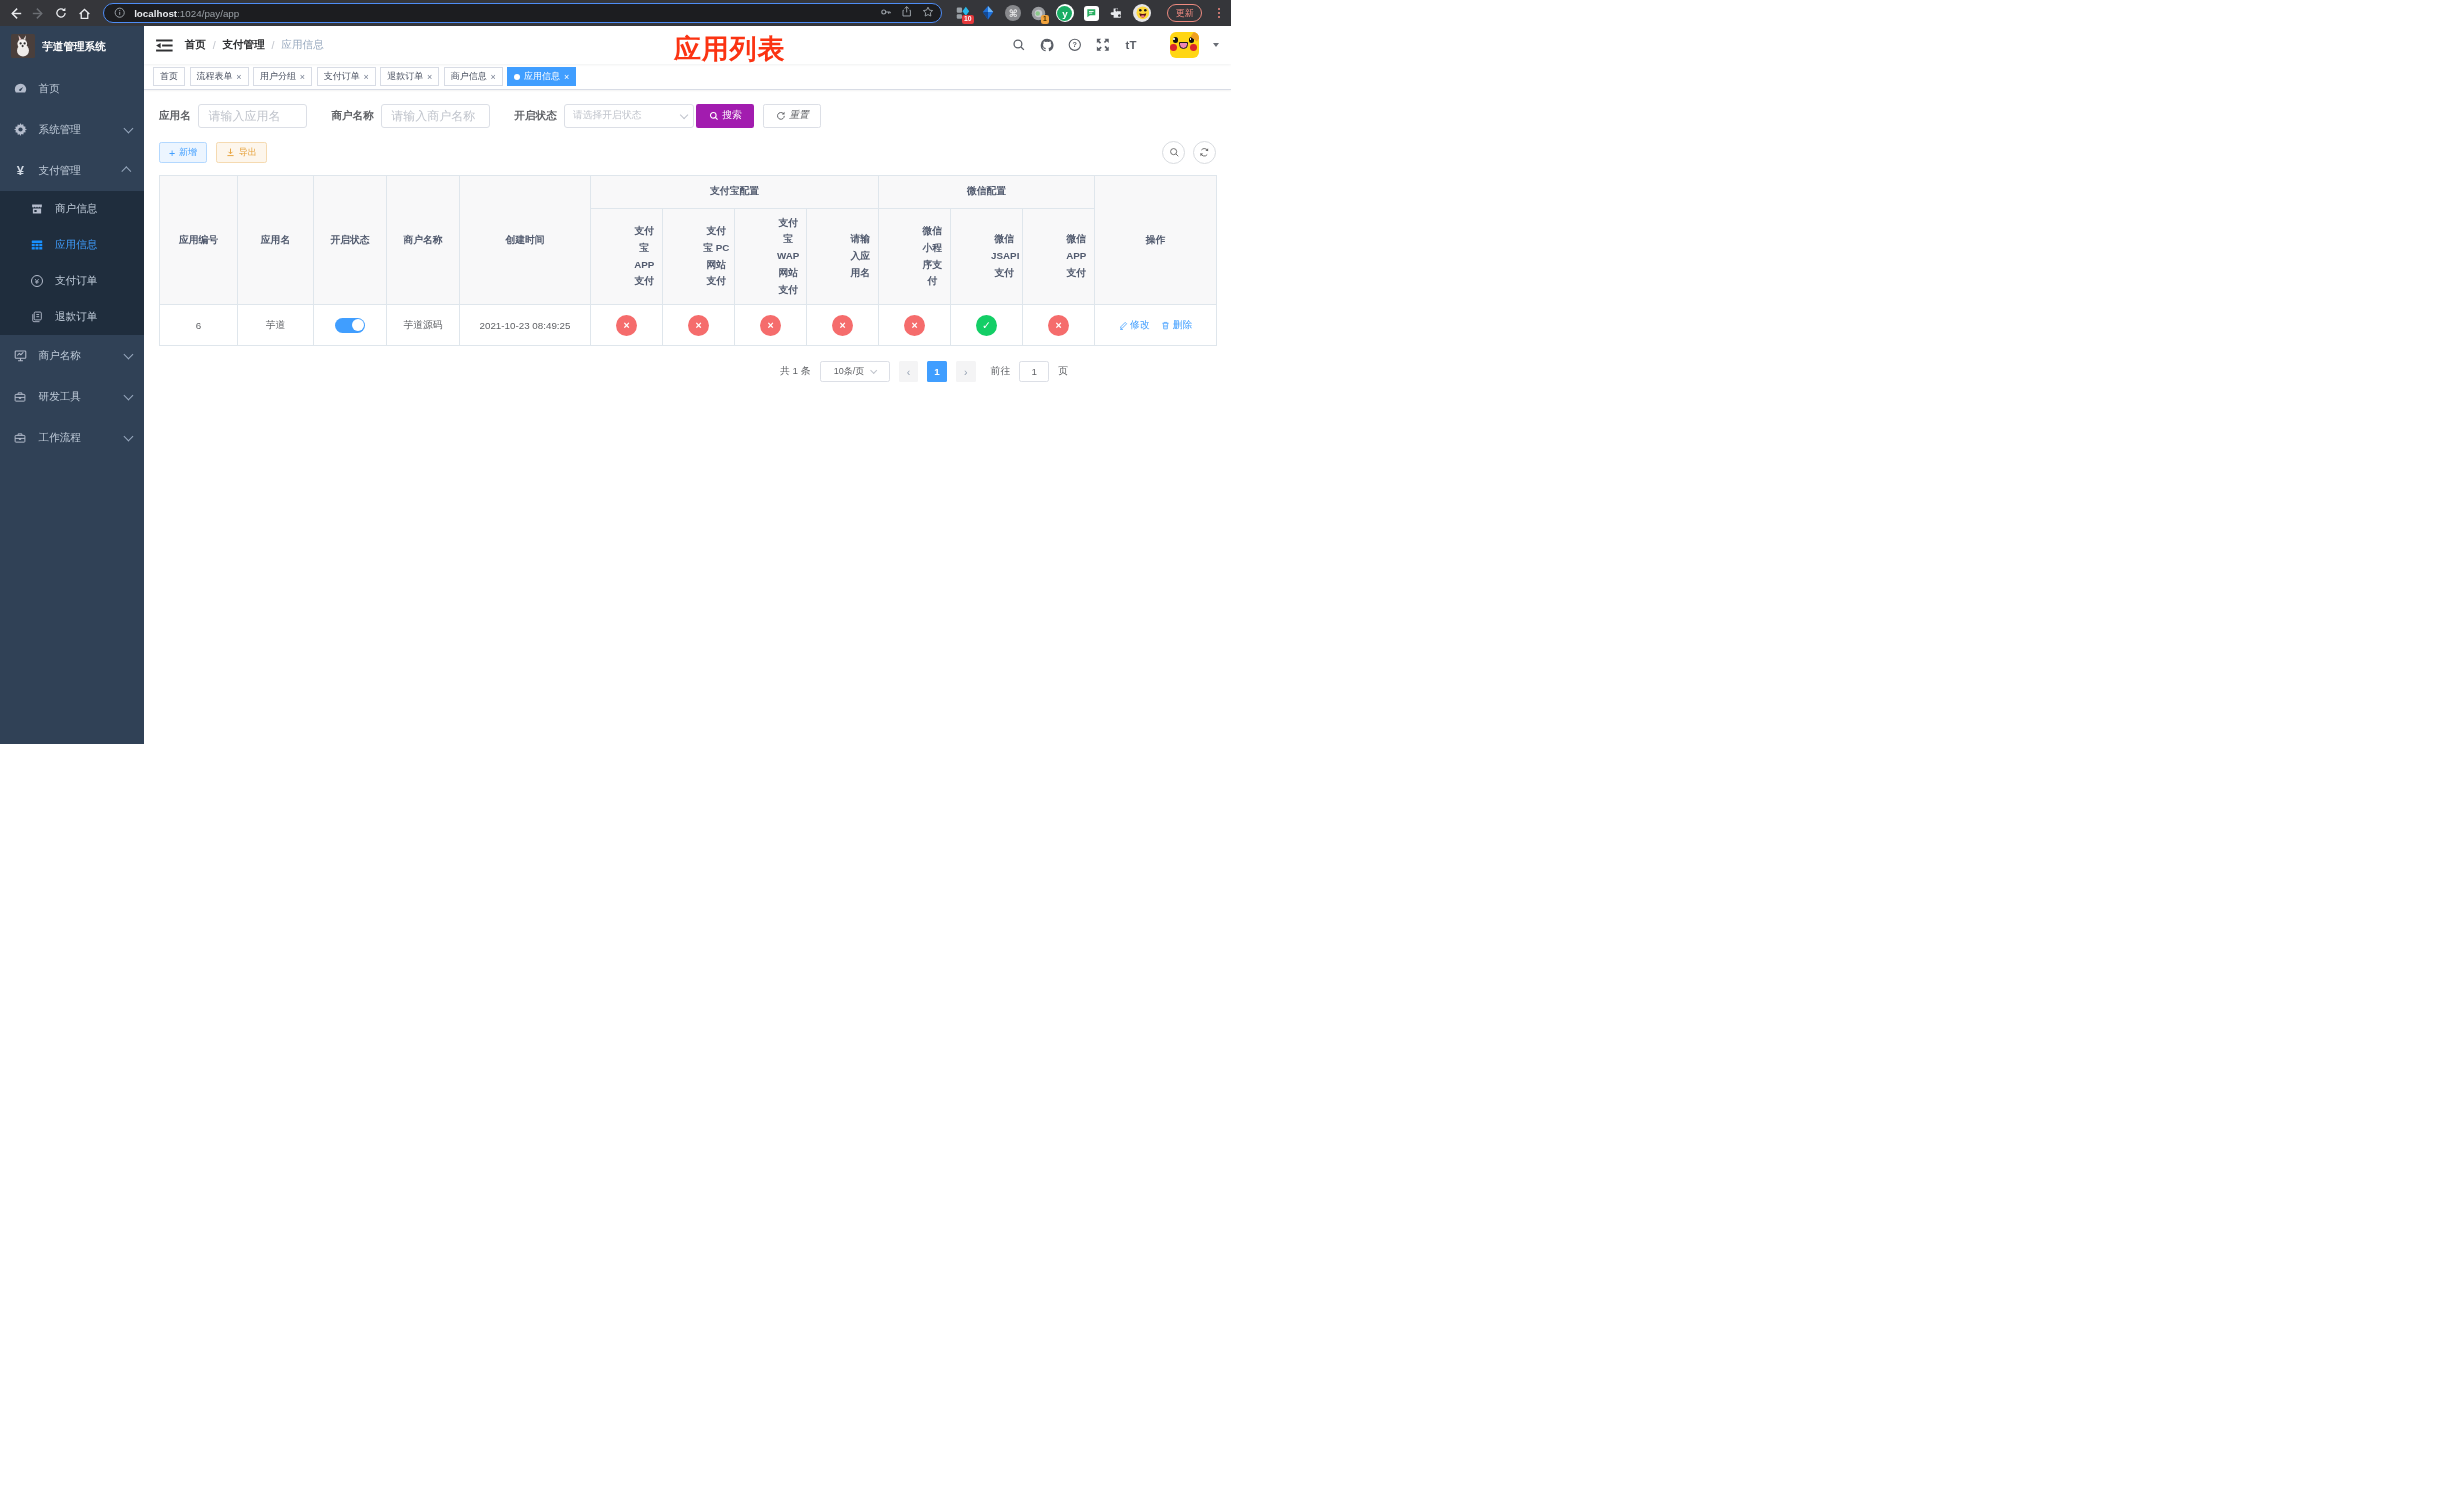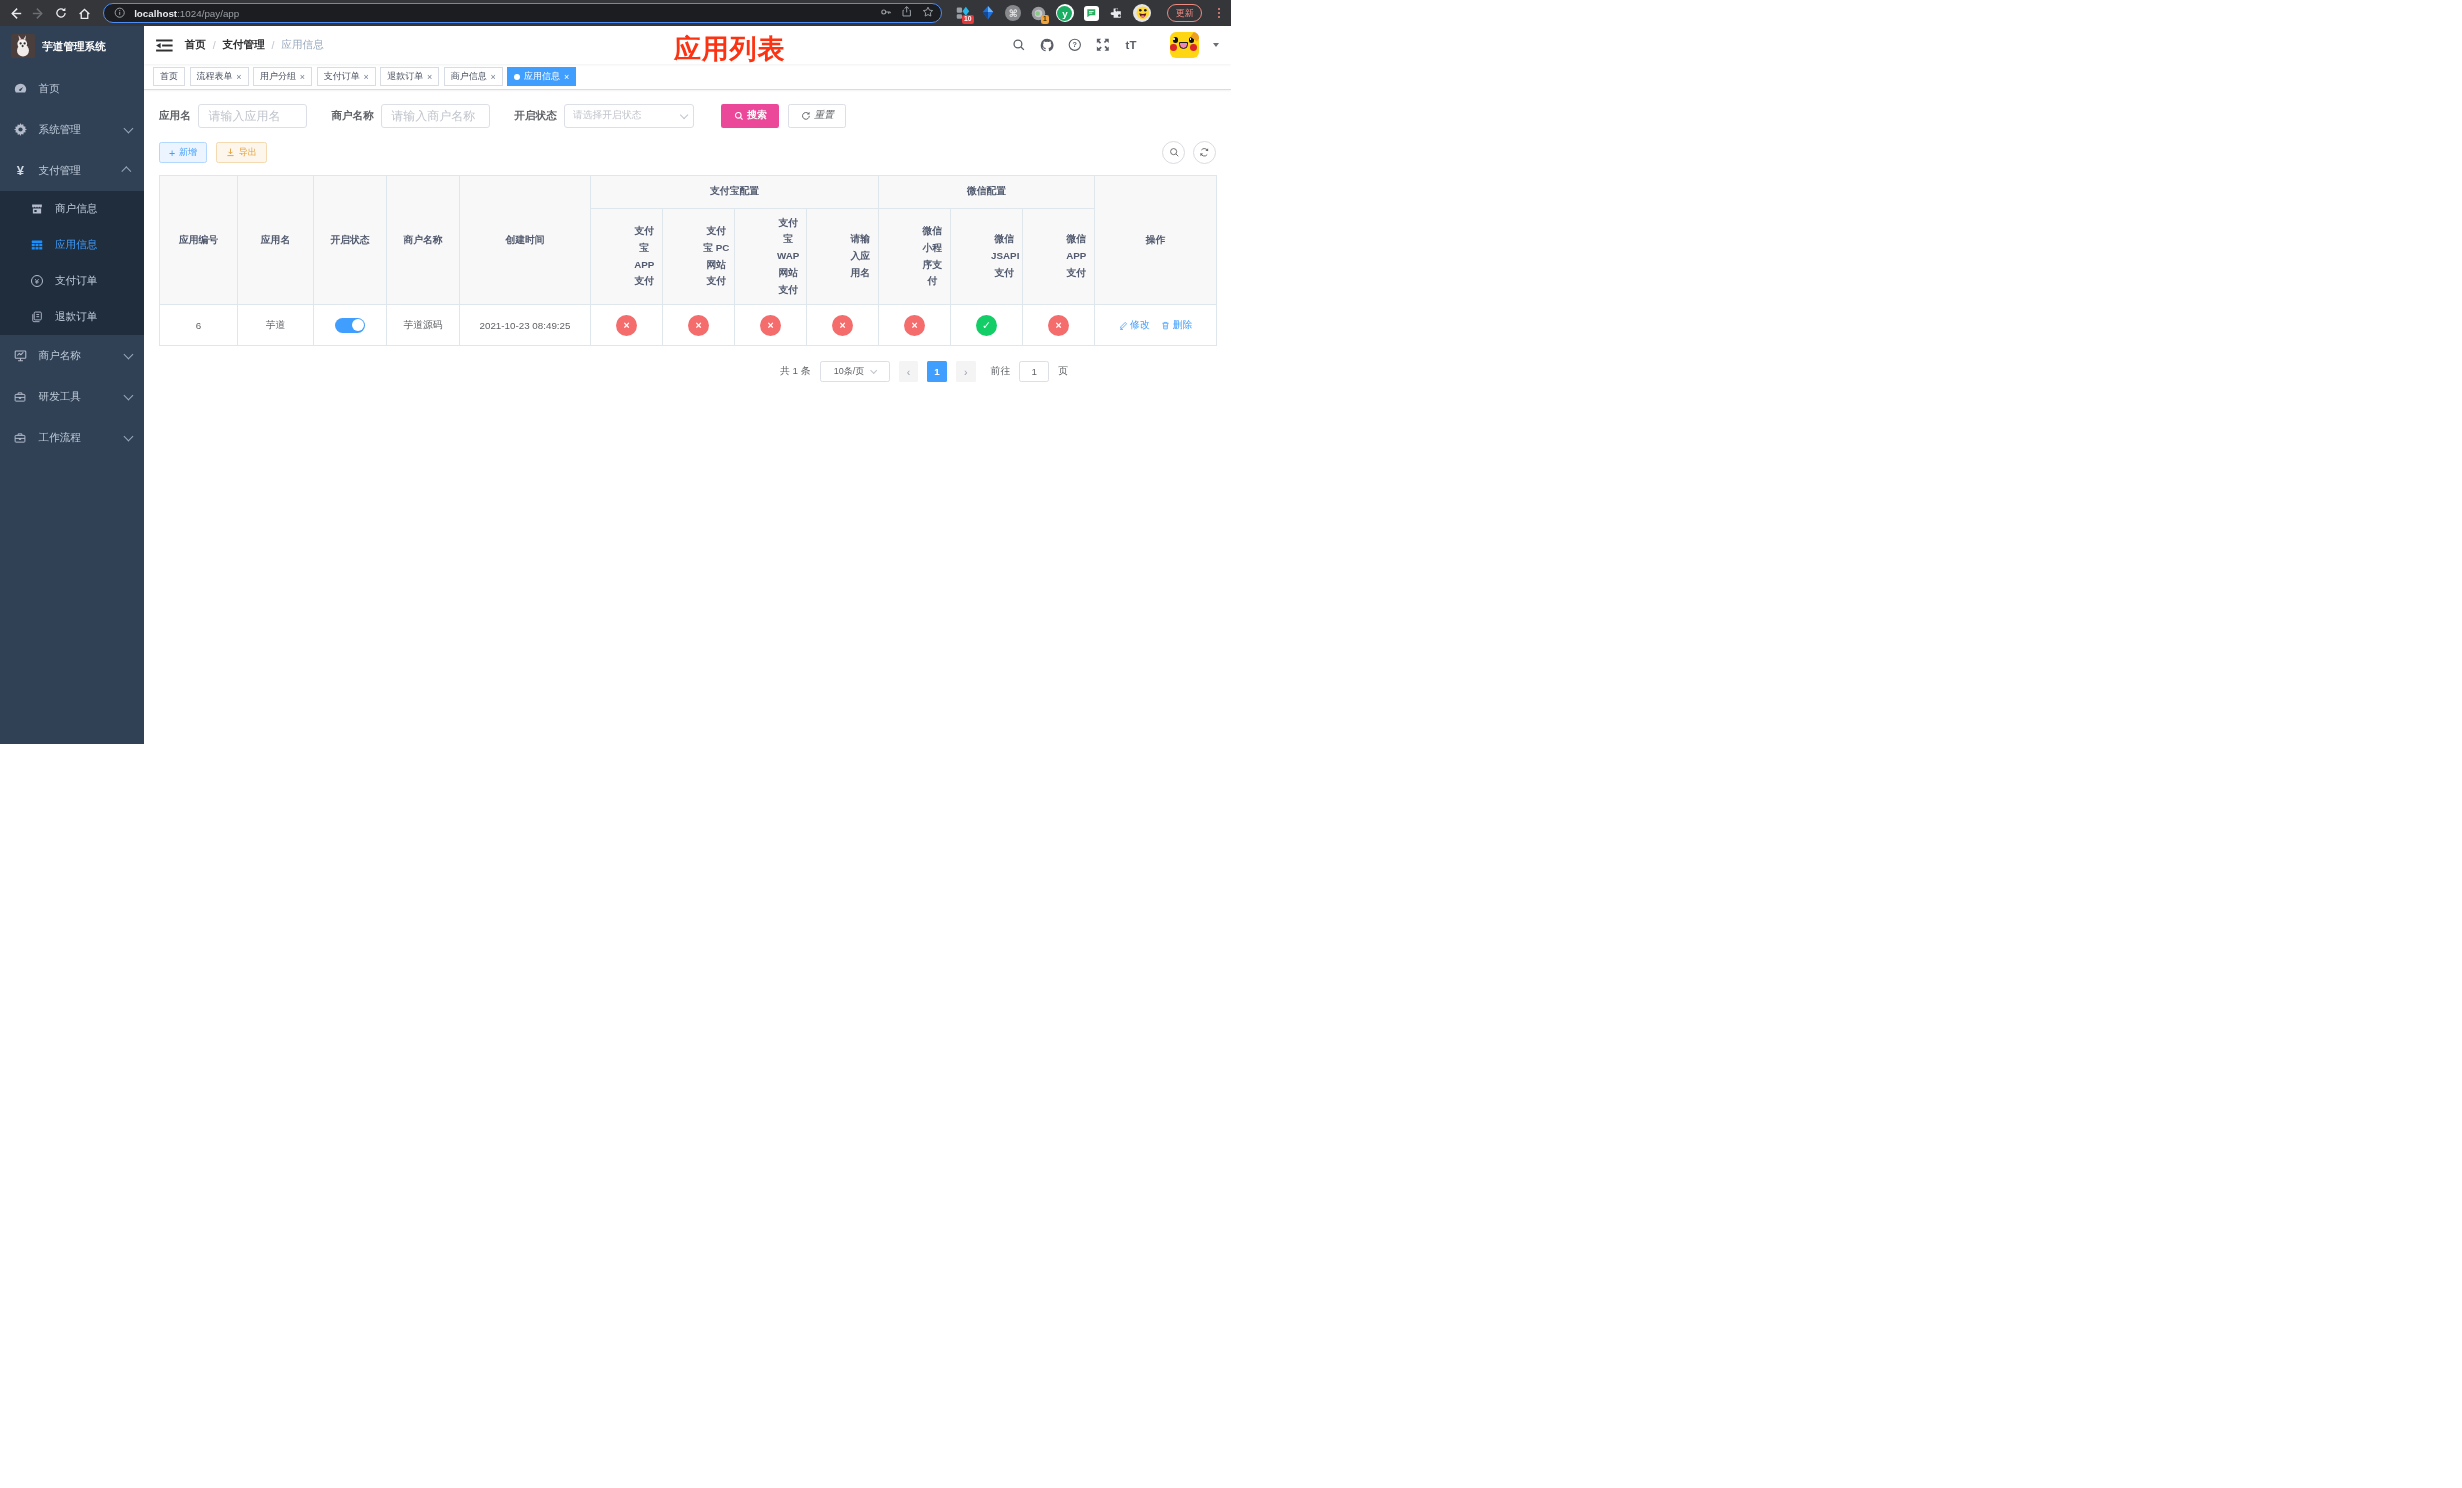--- a/index.html
+++ b/index.html
@@ -96,21 +96,21 @@
     font-size:12px; padding:0 9px; color:#606266; outline:none;
     font-family:"Liberation Sans","DejaVu Sans",sans-serif; }
   .f-input::placeholder { color:#c0c4cc; }
   .f-gap { width:24px; }
   .f-select { width:130px; height:24px; border:0.8px solid #dcdfe6; border-radius:3px;
     display:flex; align-items:center; padding:0 7.6px; color:#c0c4cc; font-size:9.8px; cursor:pointer; }
   .f-select .chev2 { margin-left:auto; width:6px; height:6px; border-right:1px solid #c0c4cc;
     border-bottom:1px solid #c0c4cc; transform:rotate(45deg) translateY(-1.5px); }
   .btn { height:24px; border-radius:2.3px; font-size:9.8px; display:inline-flex; align-items:center;
     gap:3.8px; padding:0 11.4px; cursor:pointer; border:0.8px solid transparent; white-space:nowrap; }
-  .btn-primary { background:#ec4899; color:#fff; margin-left:27px;font-weight:bold; }
+  .btn-primary { background:#a21caf; color:#fff; margin-left:2px; }
   .btn-plain { background:#fff; border-color:#dcdfe6; color:#606266; margin-left:9px;font-style:italic; }
   .toolbar-row { display:flex; align-items:center; margin-bottom:10.6px; }
   .btn-mini { height:21px; font-size:9px; padding:0 9px; border-radius:2.3px;
     display:inline-flex; align-items:center; gap:3.8px; cursor:pointer; }
   .btn-add { color:#409eff; background:#ecf5ff; border:0.8px solid #b3d8ff; }
   .btn-export { color:#e6a23c; background:#fdf6ec; border:0.8px solid #f5dab1; margin-left:9px; }
   .circle-btn { width:23px; height:23px; border-radius:50%; border:0.8px solid #d9dce0; background:#fff;
     display:flex; align-items:center; justify-content:center; color:#666; cursor:pointer; }
   .right-tools { margin-left:auto; display:flex; gap:7.6px; }
 

